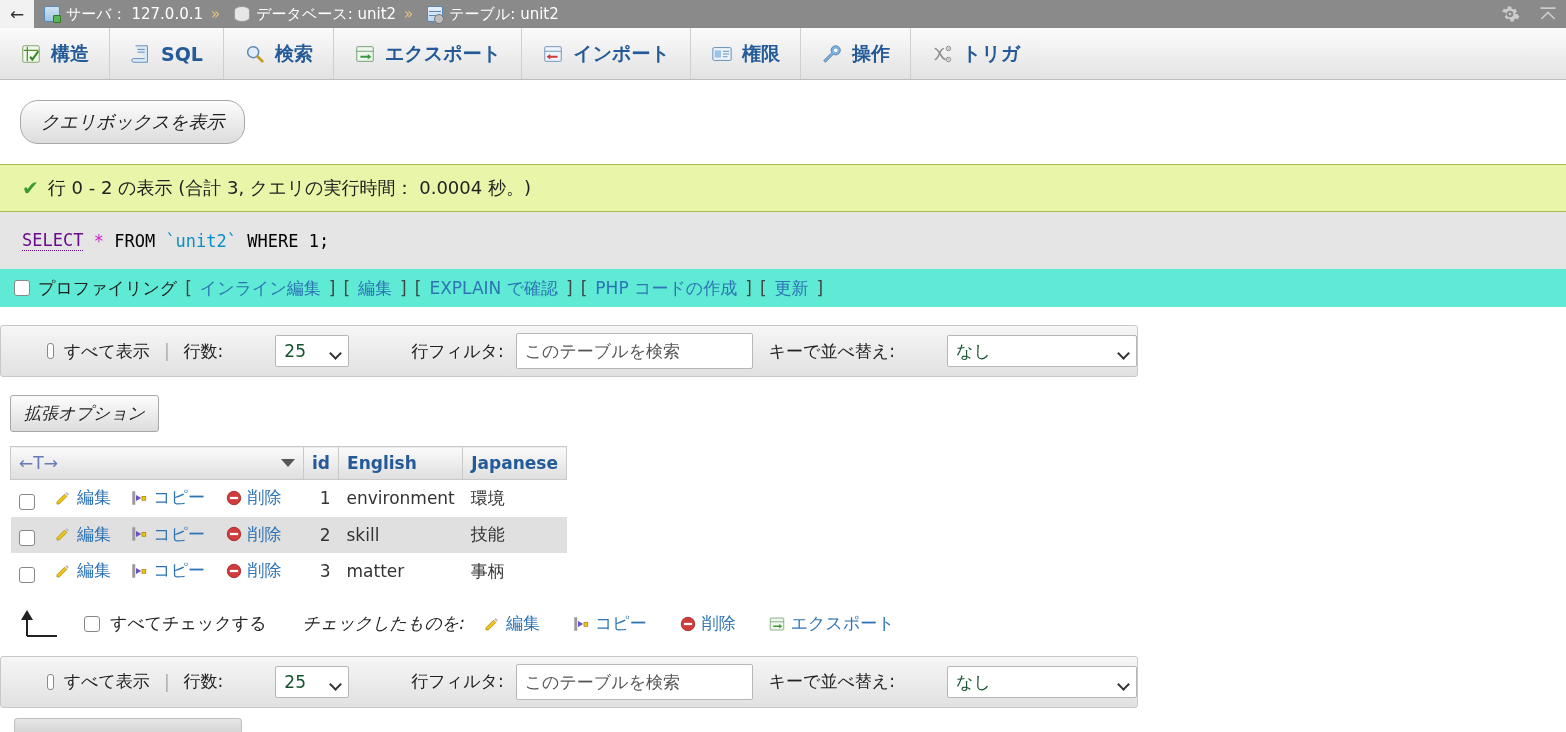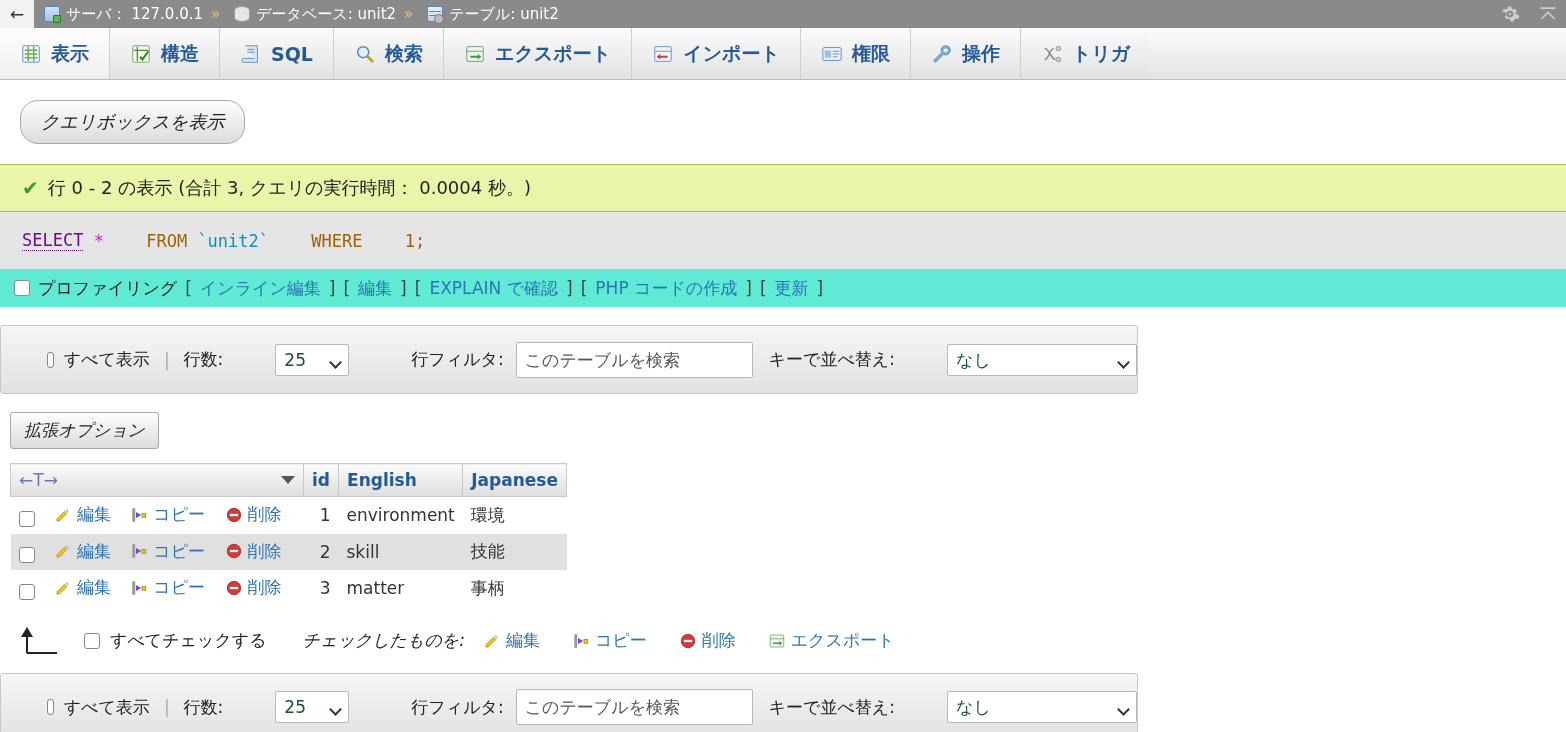--- a/index.html
+++ b/index.html
@@ -109,21 +109,21 @@
   .check-mark { color: #3c9a35; font-size: 20px; font-weight: bold; }
 
   #sql-box {
     background: #e5e5e5;
     height: 57px;
     display: flex; align-items: center;
     padding-left: 22px;
     font-family: "DejaVu Sans Mono", "Liberation Mono", monospace;
     font-size: 17px;
   }
-  .kw { color: #a16207; margin-left: 32px; }
+  .kw { color: #000000; }
   .kw-u { color: #6a0b8f; border-bottom: 1px dotted #6a0b8f; text-align: right; }
   .star { color: #cc22cc; }
   .ident { color: #0a8ec4; }
 
   #profiling-bar {
     background: #5eead4;
     height: 38px;
     display: flex; align-items: center;
     padding-left: 14px;
     font-size: 17px;
@@ -138,21 +138,21 @@
     border: 1px solid #888; border-radius: 3px; background: #fff;
     vertical-align: middle;
   }
 
   
   .filter-bar {
     background: linear-gradient(#f6f6f6,#e1e1e1);
     border: 1px solid #c8c8c8;
     border-radius: 3px;
     width: 1138px;
-    height: 69px;
+    height: 52px;
     display: flex; align-items: center;
     padding-left: 46px;
     gap: 0;
     font-size: 17px;
     color: #222;
   }
   .fb-label { white-space: nowrap; }
   .fb-sep { color: #aaa; margin: 0 14px; }
   .sel {
     -webkit-appearance: none; appearance: none;
@@ -283,27 +283,20 @@
       <path fill="#d8d8d8" d="M12 8a4 4 0 100 8 4 4 0 000-8zm9.4 4a7.4 7.4 0 01-.1 1.2l2.1 1.6-2 3.5-2.5-1a7.6 7.6 0 01-2 1.2l-.4 2.6h-4l-.4-2.6a7.6 7.6 0 01-2-1.2l-2.5 1-2-3.5 2.1-1.6a7.4 7.4 0 010-2.4L2.6 9.2l2-3.5 2.5 1a7.6 7.6 0 012-1.2L9.5 3h4l.4 2.5c.7.3 1.4.7 2 1.2l2.5-1 2 3.5-2.1 1.6c.1.4.1.8.1 1.2zM12 10.5a1.5 1.5 0 100 3 1.5 1.5 0 000-3z"></path>
     </svg>
     <svg class="bc-tool" viewBox="0 0 24 24">
       <path fill="none" stroke="#d8d8d8" stroke-width="2" d="M3 5h18M4 18l8-8 8 8"></path>
     </svg>
   </div>
 </div>
 
 <div id="tab-bar">
 
-  <div class="tab active">
-    <svg class="ticon" viewBox="0 0 24 24">
-      <rect x="3" y="3" width="18" height="18" rx="1.5" fill="#eef6fd" stroke="#5a89b5"></rect>
-      <path stroke="#6fae4f" stroke-width="1.6" d="M5 8h14M5 12h14M5 16h14M9 4v16M15 4v16"></path>
-    </svg>
-    <span>表示</span>
-  </div>
 
   <div class="tab">
     <svg class="ticon" viewBox="0 0 24 24">
       <rect x="3" y="3" width="18" height="18" rx="1.5" fill="#f2f8ee" stroke="#7aa05f"></rect>
       <path stroke="#4f8f33" stroke-width="1.4" d="M4 8h16M8 4v16"></path>
       <path fill="none" stroke="#2d8a1e" stroke-width="2.2" d="M11 15l2.5 3L20 9"></path>
     </svg>
     <span>構造</span>
   </div>
 

